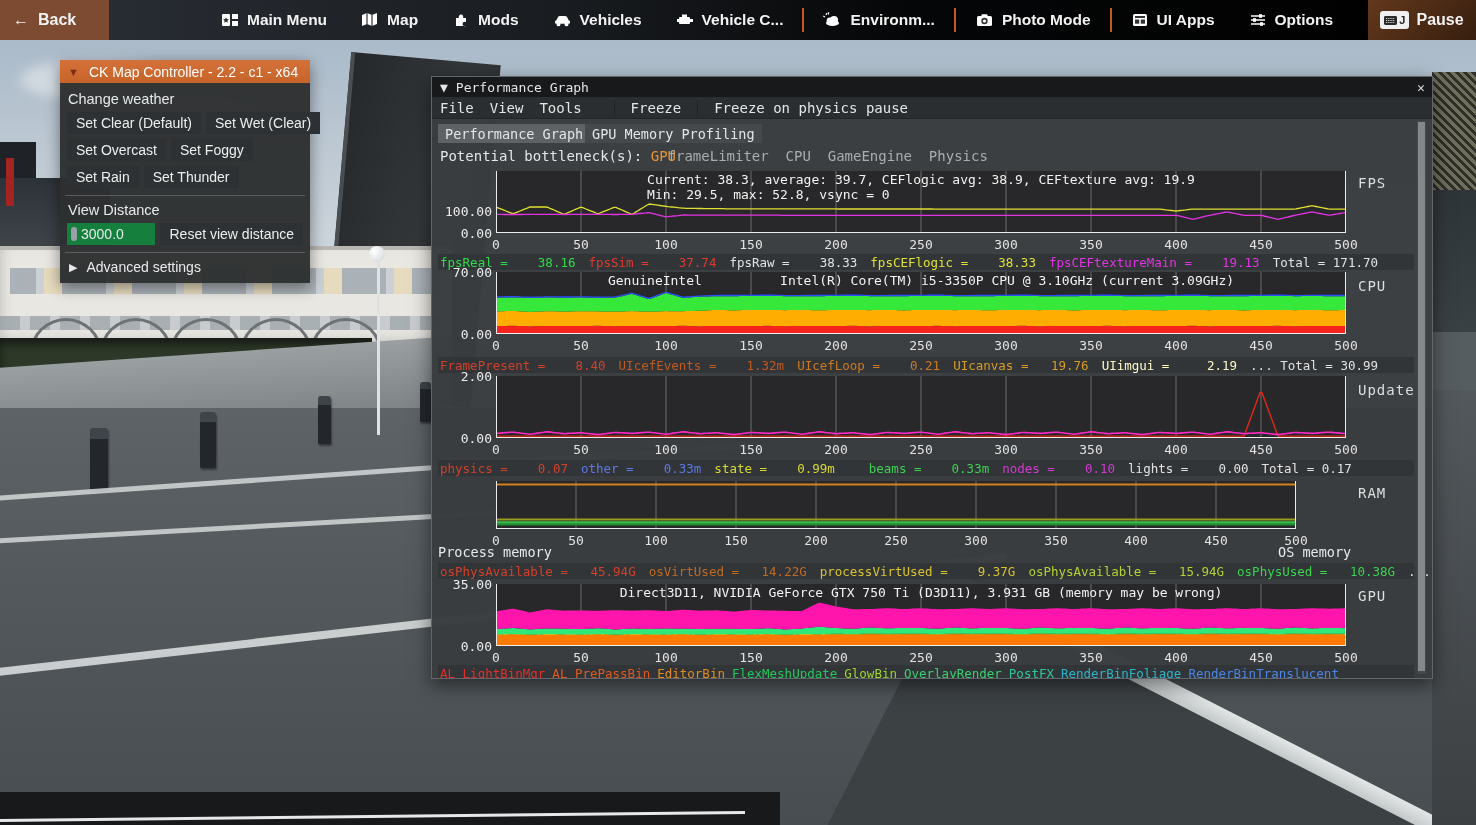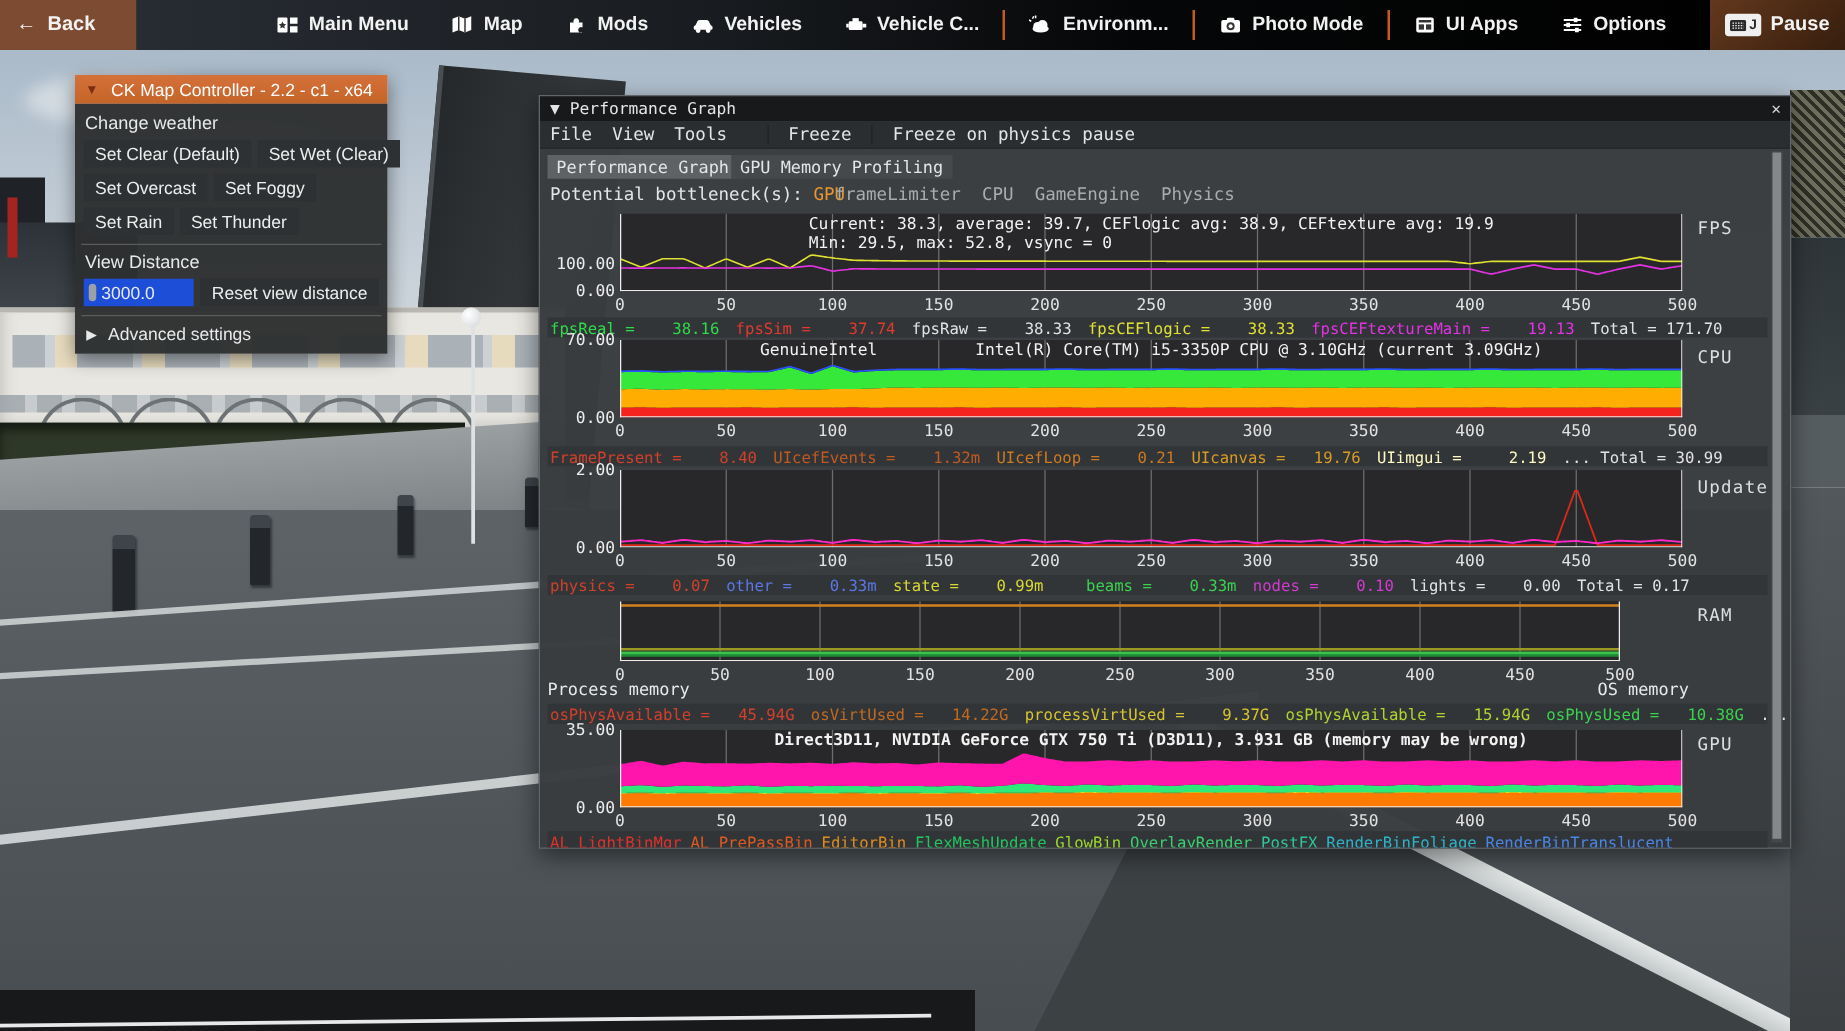--- a/index.html
+++ b/index.html
@@ -43,21 +43,21 @@
   .tb-ico{display:flex;align-items:center;}
   
   .ck{left:60px;top:60px;width:250px;z-index:50;box-shadow:0 4px 14px rgba(0,0,0,.45);font-size:14px;color:#e7e9ea;}
   .ck-title{height:23px;background:linear-gradient(180deg,#d4713a,#c56428);display:flex;align-items:center;gap:10px;padding:0 8px;font-size:14px;color:#fff;}
   .ck-arrow{color:#7c2d16;font-size:11px;}
   .ck-body{background:rgba(45,48,49,.97);padding:6px 7px 7px 7px;}
   .ck-label{margin:2px 0 5px 1px;font-size:14.5px;}
   .ck-row{display:flex;gap:5px;margin-bottom:5px;}
   .ck-btn{background:#2e3133;padding:3px 9px;font-size:14px;color:#eceeee;cursor:pointer;white-space:nowrap;}
   .ck-hr{border:none;border-top:1px solid #595d5e;margin:7px -2px 6px -2px;}
-  .ck-input{background:#1d4ed8;width:100px;height:22px;display:flex;align-items:center;position:relative;cursor:pointer;}
+  .ck-input{background:#15803d;width:100px;height:22px;display:flex;align-items:center;position:relative;cursor:pointer;}
   .ck-grip{position:absolute;left:4px;top:4px;width:6px;height:14px;background:#9aa0a3;border-radius:3px;}
   .ck-input span{margin-left:14px;font-size:14px;}
   .ck-adv{display:flex;align-items:center;gap:9px;margin:3px 0 1px 2px;cursor:pointer;}
   .ck-advarrow{font-size:11px;color:#e7e9ea;}
   
   .pg{left:431px;top:76px;width:1000px;height:601px;background:rgba(58,61,63,.985);border:1px solid #62656a;box-shadow:0 6px 18px rgba(0,0,0,.5);z-index:45;font-family:"DejaVu Sans Mono",monospace;color:#e4e5e6;overflow:hidden;}
   .pg *{position:absolute;}
   .pg-title{left:0;top:0;width:100%;height:20px;background:#17191b;font-size:13px;display:flex;align-items:center;gap:8px;padding-left:8px;box-sizing:border-box;position:absolute;}
   .pg-title span{position:static;}
   .pg-close{left:980px;top:1px;width:18px;height:18px;font-size:13px;color:#d6d8da;display:flex;align-items:center;justify-content:center;cursor:pointer;}
@@ -486,21 +486,21 @@
           <span style="color: rgb(216, 196, 48);">processVirtUsed =    9.37G</span>
           <span style="color: rgb(178, 210, 50);">osPhysAvailable =   15.94G</span>
           <span style="color: rgb(58, 210, 78);">osPhysUsed =   10.38G</span>
           <span style="color: rgb(226, 226, 226);">...</span>
         </div>
     </div>
 
     <div class="gb" style="top:507px;">
       <span class="ylab" style="top:-7px;">35.00</span>
       <span class="ylab" style="top:55px;">0.00</span>
-      <div class="plot" style="width:850px;height:46px;font-weight:bold;">
+      <div class="plot" style="width:850px;height:46px;">
         <svg width="850" height="62">
             <rect x="0" y="0" width="850" height="62" fill="#28282a"></rect>
             <line x1="85.0" y1="0" x2="85.0" y2="62" stroke="#6d6d6d" stroke-width="1"></line>
             <line x1="170.0" y1="0" x2="170.0" y2="62" stroke="#6d6d6d" stroke-width="1"></line>
             <line x1="255.0" y1="0" x2="255.0" y2="62" stroke="#6d6d6d" stroke-width="1"></line>
             <line x1="340.0" y1="0" x2="340.0" y2="62" stroke="#6d6d6d" stroke-width="1"></line>
             <line x1="425.0" y1="0" x2="425.0" y2="62" stroke="#6d6d6d" stroke-width="1"></line>
             <line x1="510.0" y1="0" x2="510.0" y2="62" stroke="#6d6d6d" stroke-width="1"></line>
             <line x1="595.0" y1="0" x2="595.0" y2="62" stroke="#6d6d6d" stroke-width="1"></line>
             <line x1="680.0" y1="0" x2="680.0" y2="62" stroke="#6d6d6d" stroke-width="1"></line>

